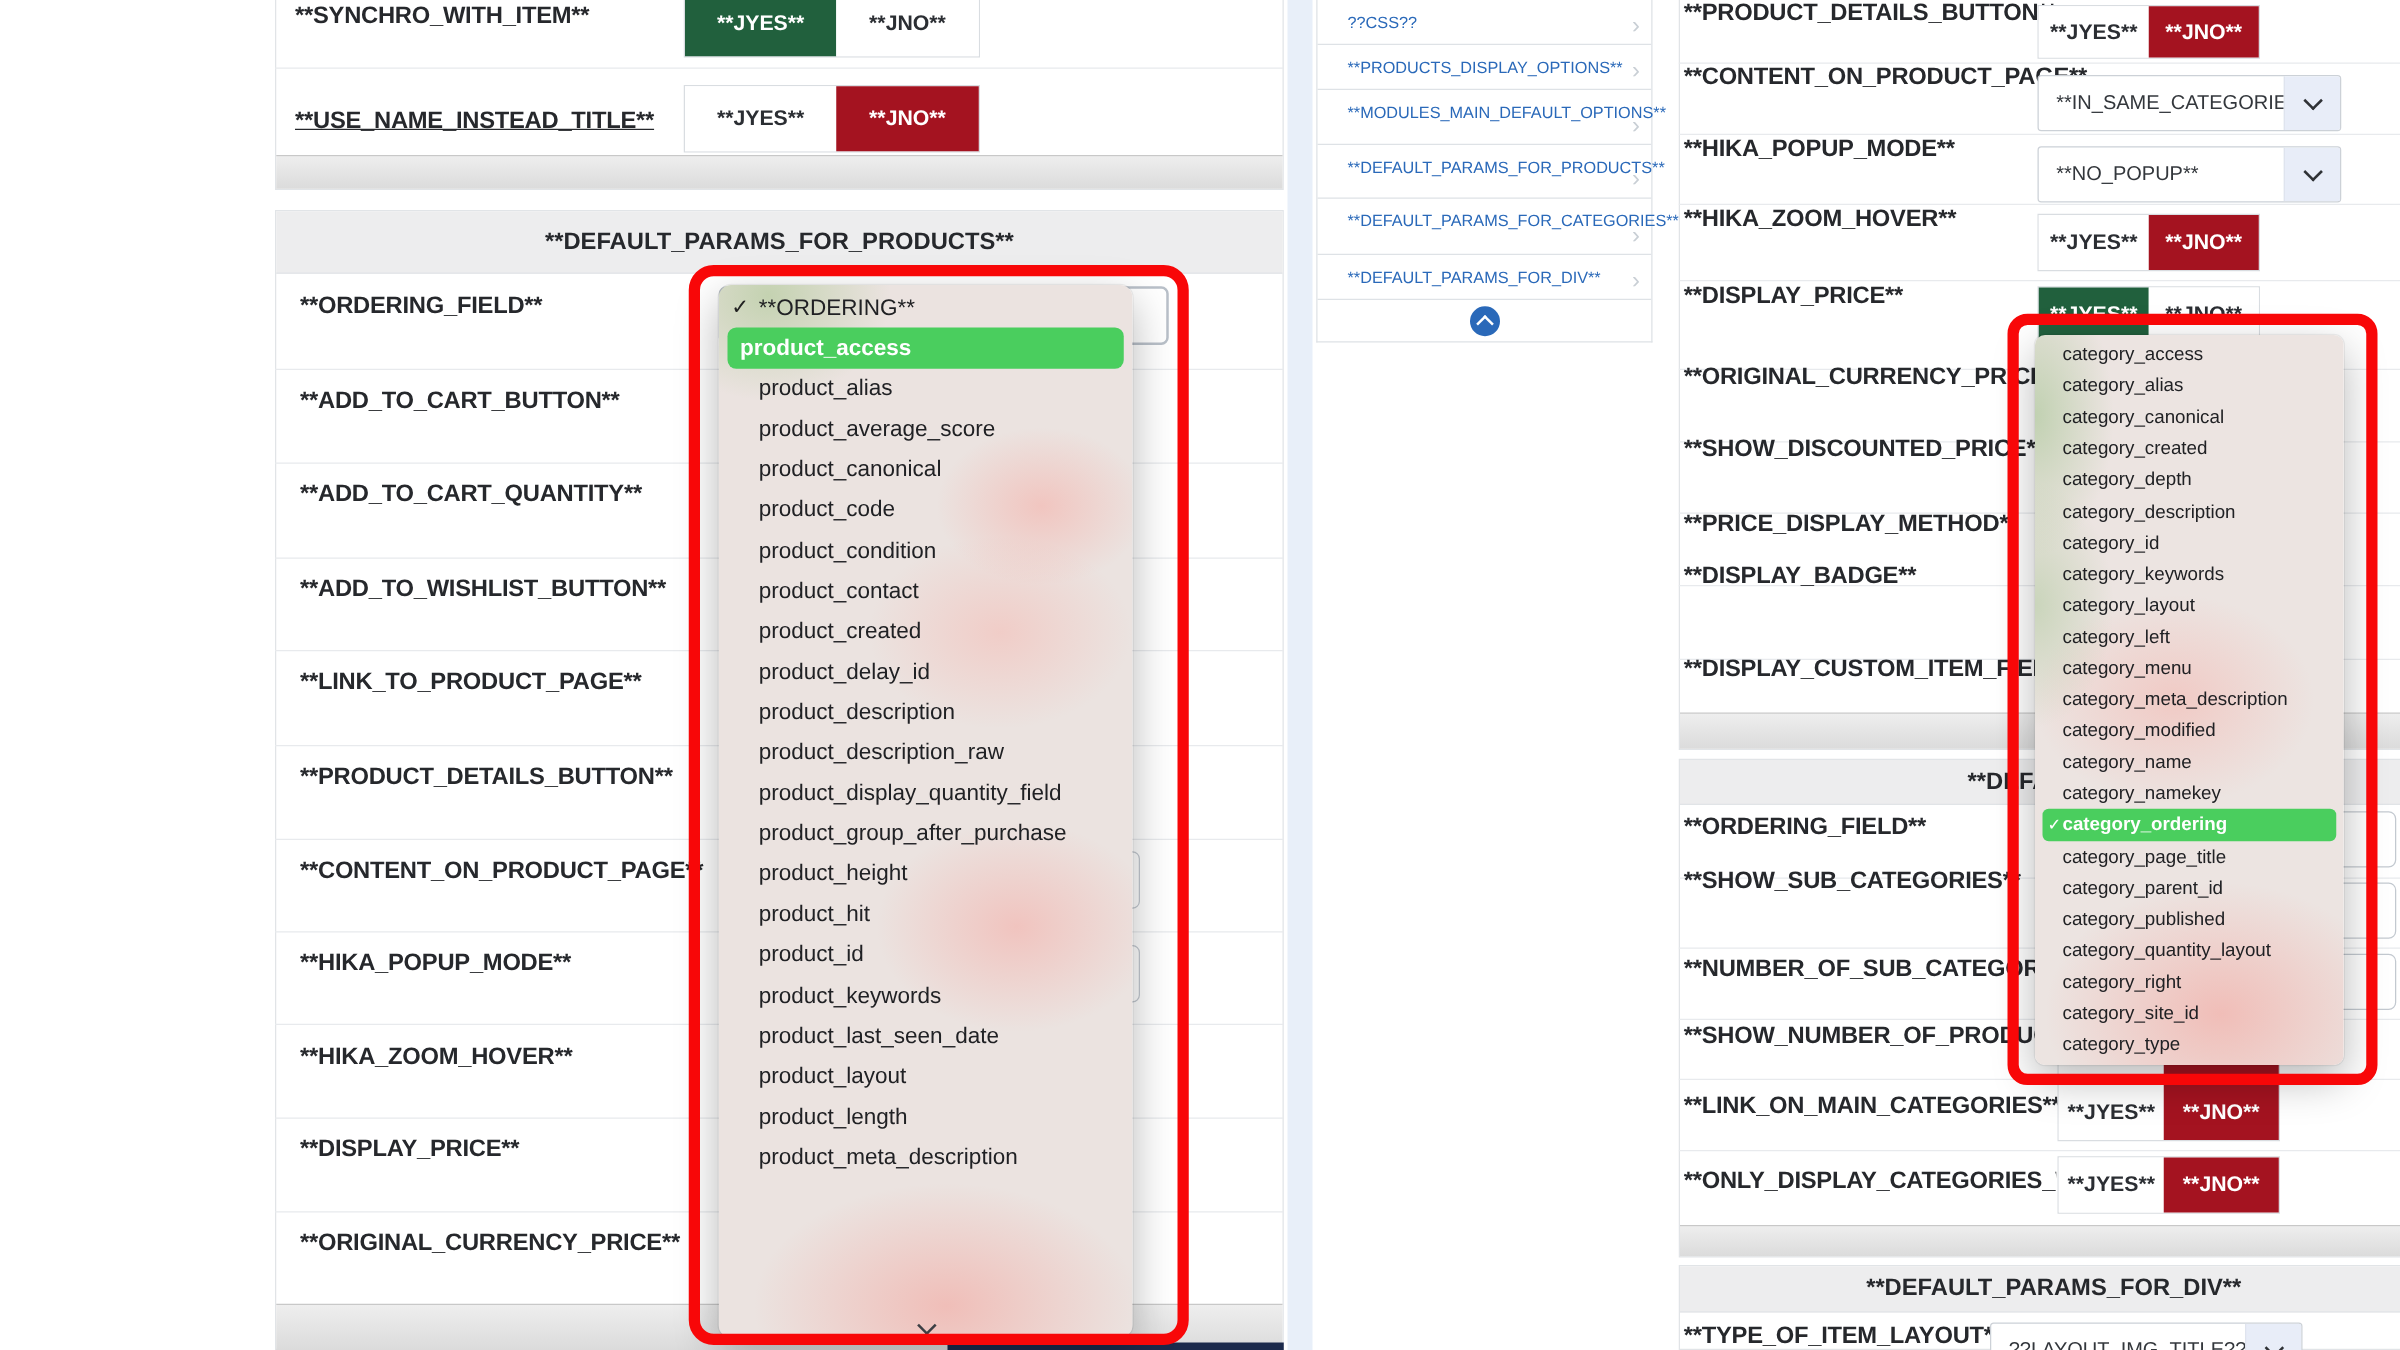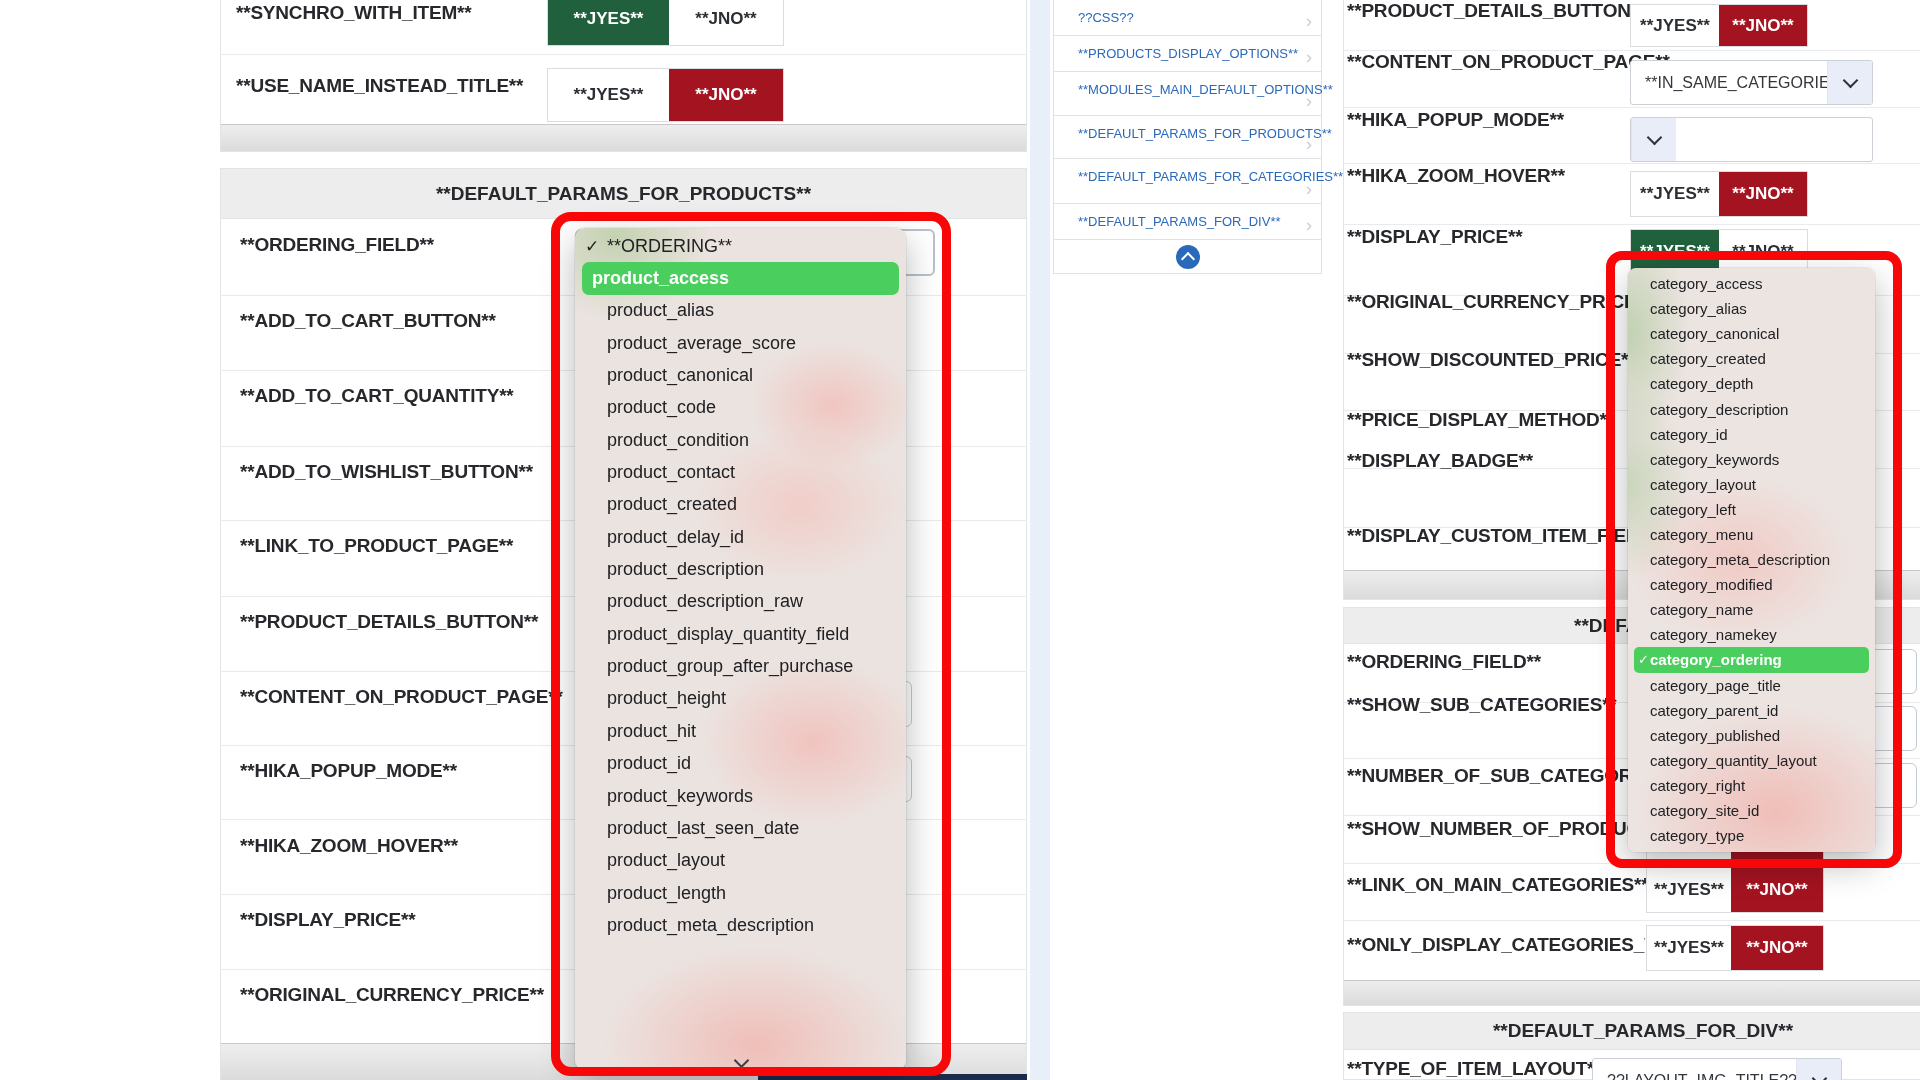--- a/index.html
+++ b/index.html
@@ -73,21 +73,21 @@
 
   <div class="vstrip"></div>
 
   <div class="table-outline" style="left:220px;top:-4px;width:807px;height:156px;"></div>
   <div class="row-label" style="left:236px;top:2px;">**SYNCHRO_WITH_ITEM**</div>
   <div class="btn-group" style="left:547px;top:-8px;height:54px;">
     <div class="btn on-yes" style="width:121px;">**JYES**</div>
     <div class="btn off" style="width:114px;">**JNO**</div>
   </div>
   <div class="hr" style="left:220px;top:54px;width:807px;"></div>
-  <div class="row-label" style="left:236px;top:75px;">**USE_NAME_INSTEAD_TITLE**</div>
+  <div class="row-label" style="left:236px;top:86px;text-decoration:underline;">**USE_NAME_INSTEAD_TITLE**</div>
   <div class="btn-group" style="left:547px;top:68px;height:54px;">
     <div class="btn off" style="width:121px;">**JYES**</div>
     <div class="btn on-no" style="width:114px;">**JNO**</div>
   </div>
   <div class="gray-strip" style="left:221px;top:124px;width:805px;height:27px;"></div>
 
   <div class="table-outline" style="left:220px;top:168px;width:807px;height:912px;"></div>
   <div class="section-header" style="left:221px;top:169px;width:805px;height:50px;">**DEFAULT_PARAMS_FOR_PRODUCTS**</div>
 
   <div class="ghost-select" style="left:575px;top:229px;width:360px;height:47px;"></div>
@@ -161,20 +161,21 @@
   <div class="row-label" style="left:1347px;top:51px;">**CONTENT_ON_PRODUCT_PAGE**</div>
   <div class="select" style="left:1630px;top:60px;width:243px;height:45px;">
     <span class="val">**IN_SAME_CATEGORIES**</span>
     <span class="arrow">
         <span class="chev-down"></span>
       </span>
   </div>
   <div class="hr" style="left:1343px;top:107px;width:577px;"></div>
   <div class="row-label" style="left:1347px;top:109px;">**HIKA_POPUP_MODE**</div>
   <div class="select" style="left:1630px;top:117px;width:243px;height:45px;">
+    <span class="val">**NO_POPUP**</span>
     <span class="arrow">
         <span class="chev-down"></span>
       </span>
   </div>
   <div class="hr" style="left:1343px;top:163px;width:577px;"></div>
   <div class="row-label" style="left:1347px;top:165px;">**HIKA_ZOOM_HOVER**</div>
   <div class="btn-group" style="left:1630px;top:171px;height:46px;">
     <div class="btn off" style="width:88px;">**JYES**</div>
     <div class="btn on-no" style="width:88px;">**JNO**</div>
   </div>

